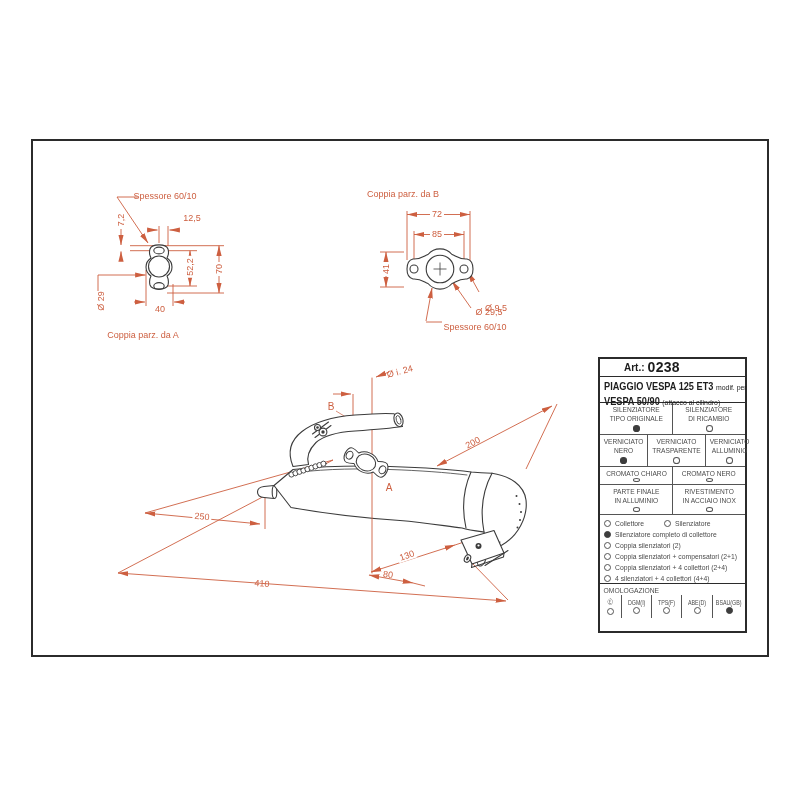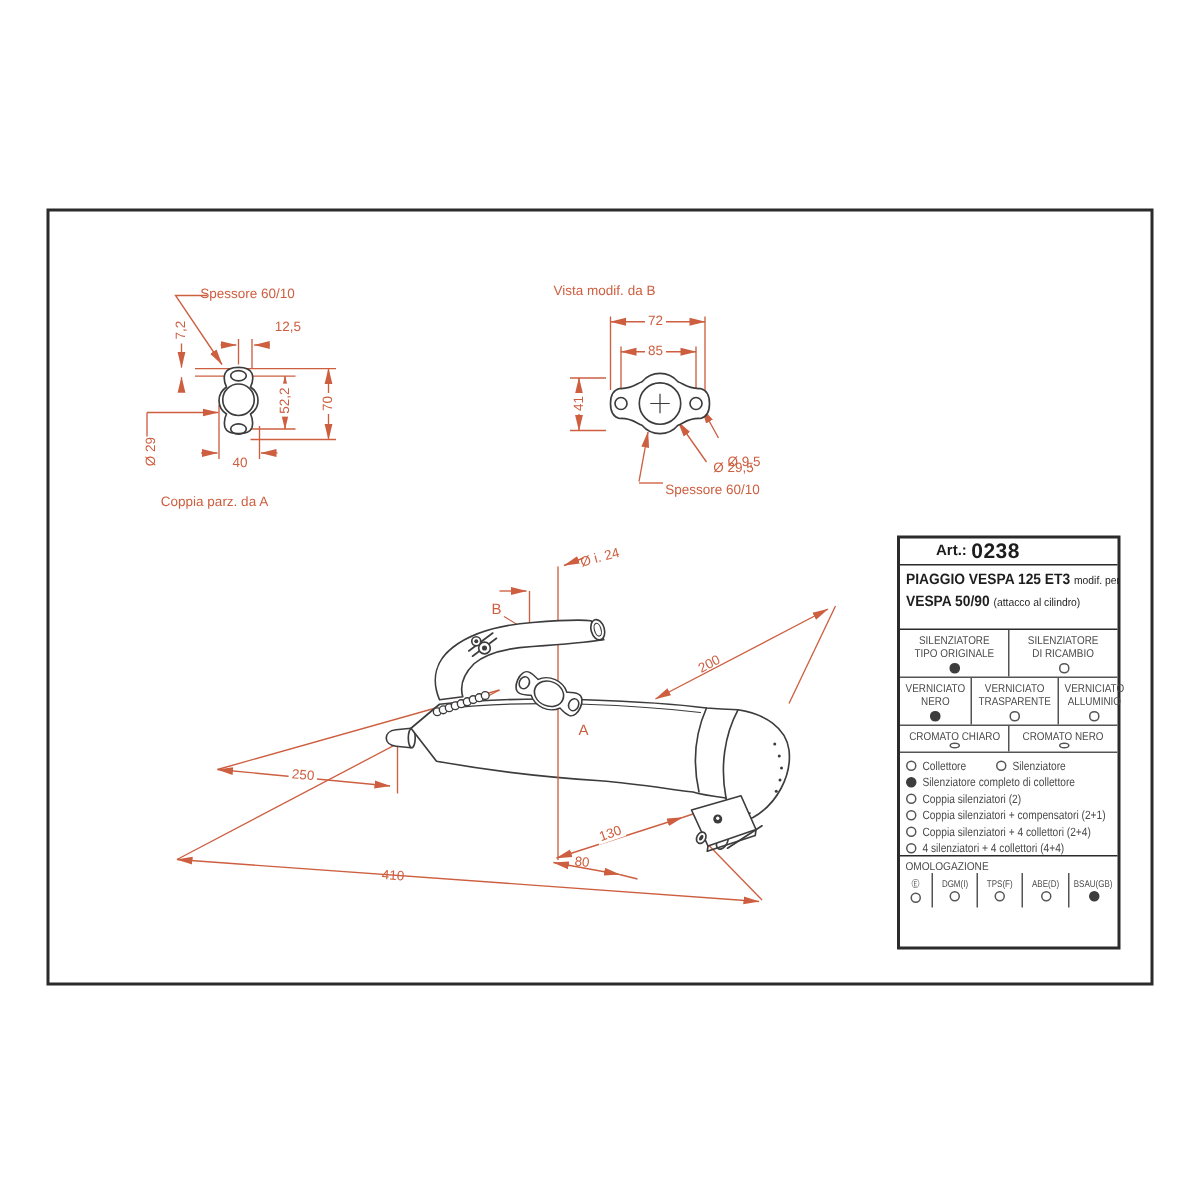--- a/index.html
+++ b/index.html
@@ -14,21 +14,21 @@
   .dim.bg{background:#fff;padding:0 2px;}
   .dim.r90{transform:translate(-50%,-50%) rotate(-90deg);}
   .dim.big{font-size:10px;}
 
   
   .spec{position:absolute;left:598px;top:357px;width:149px;height:276px;border:2px solid #2b2b2b;
         box-sizing:border-box;color:#4a4a4a;background:#fff;}
   .art-row{height:16.5px;border-bottom:1.5px solid #2b2b2b;display:flex;align-items:center;padding-left:4px;color:#1d1d1d;}
   .art-prefix{font-size:10px;font-weight:bold;margin-left:20px;}
   .art-num{font-size:14px;font-weight:bold;margin-left:3px;letter-spacing:.3px;}
-  .title-row{height:43px;border-bottom:1.5px solid #2b2b2b;padding:2px 4px;box-sizing:border-box;color:#1d1d1d;}
+  .title-row{height:26px;border-bottom:1.5px solid #2b2b2b;padding:2px 4px;box-sizing:border-box;color:#1d1d1d;}
   .title-line{font-size:10px;font-weight:bold;white-space:nowrap;line-height:1.55;transform:scaleX(.92);transform-origin:0 50%;}
   .title-small{font-size:7.5px;font-weight:normal;}
   .grid-row{display:flex;border-bottom:1px solid #555;}
   .grid-row:last-of-type{border-bottom:1.5px solid #2b2b2b;}
   .cell{flex:1;border-right:1px solid #555;display:flex;flex-direction:column;align-items:center;
         justify-content:center;padding:2px 1px;box-sizing:border-box;}
   .cell:last-child{border-right:none;}
   .cell-label{font-size:7.5px;text-align:center;white-space:pre-line;line-height:1.25;
               transform:scaleX(.88);transform-origin:50% 50%;}
   .radio{width:7px;height:7px;border:1px solid #555;border-radius:50%;margin-top:2px;box-sizing:border-box;background:#fff;}
@@ -224,21 +224,21 @@
 
   <span class="dim" style="left:165px;top:196px">Spessore 60/10</span>
   <span class="dim r90" style="left:121px;top:220px">7,2</span>
   <span class="dim" style="left:192px;top:218px">12,5</span>
   <span class="dim r90 bg" style="left:190px;top:267px">52,2</span>
   <span class="dim r90 bg" style="left:219px;top:269px">70</span>
   <span class="dim" style="left:160px;top:309px">40</span>
   <span class="dim r90" style="left:101px;top:301px">Ø 29</span>
   <span class="dim" style="left:143px;top:335px">Coppia parz. da A</span>
 
-  <span class="dim" style="left:403px;top:194px">Vista modif. da B</span>
+  <span class="dim" style="left:403px;top:194px">Coppia parz. da B</span>
   <span class="dim bg" style="left:437px;top:214px">72</span>
   <span class="dim bg" style="left:437px;top:234px">85</span>
   <span class="dim r90 bg" style="left:386px;top:269px">41</span>
   <span class="dim" style="left:496px;top:308px">Ø 9,5</span>
   <span class="dim" style="left:489px;top:312px">Ø 29,5</span>
   <span class="dim" style="left:475px;top:327px">Spessore 60/10</span>
 
   <span class="dim" style="left:400px;top:372px;transform:translate(-50%,-50%) rotate(-15deg)">Ø i. 24</span>
   <span class="dim big" style="left:331px;top:407px">B</span>
   <span class="dim big" style="left:389px;top:488px">A</span>
@@ -292,20 +292,32 @@
     <div class="grid-row" style="height:17px">
       <div class="cell">
         <span class="cell-label">CROMATO CHIARO</span>
         <span class="radio" style="margin-top:0"></span>
       </div>
       <div class="cell">
         <span class="cell-label">CROMATO NERO</span>
         <span class="radio" style="margin-top:0"></span>
       </div>
     </div>
+    <div class="grid-row" style="height:29px">
+      <div class="cell">
+        <span class="cell-label">PARTE FINALE
+IN ALLUMINIO</span>
+        <span class="radio"></span>
+      </div>
+      <div class="cell">
+        <span class="cell-label">RIVESTIMENTO
+IN ACCIAIO INOX</span>
+        <span class="radio"></span>
+      </div>
+    </div>
 
     <div class="opts">
       <div class="opt-line">
         <span class="radio"></span>
         <span class="opt-label">Collettore</span>
         <span class="opt-pair-gap"></span>
         <span class="radio"></span>
         <span class="opt-label">Silenziatore</span>
       </div>
       <div class="opt-line">

